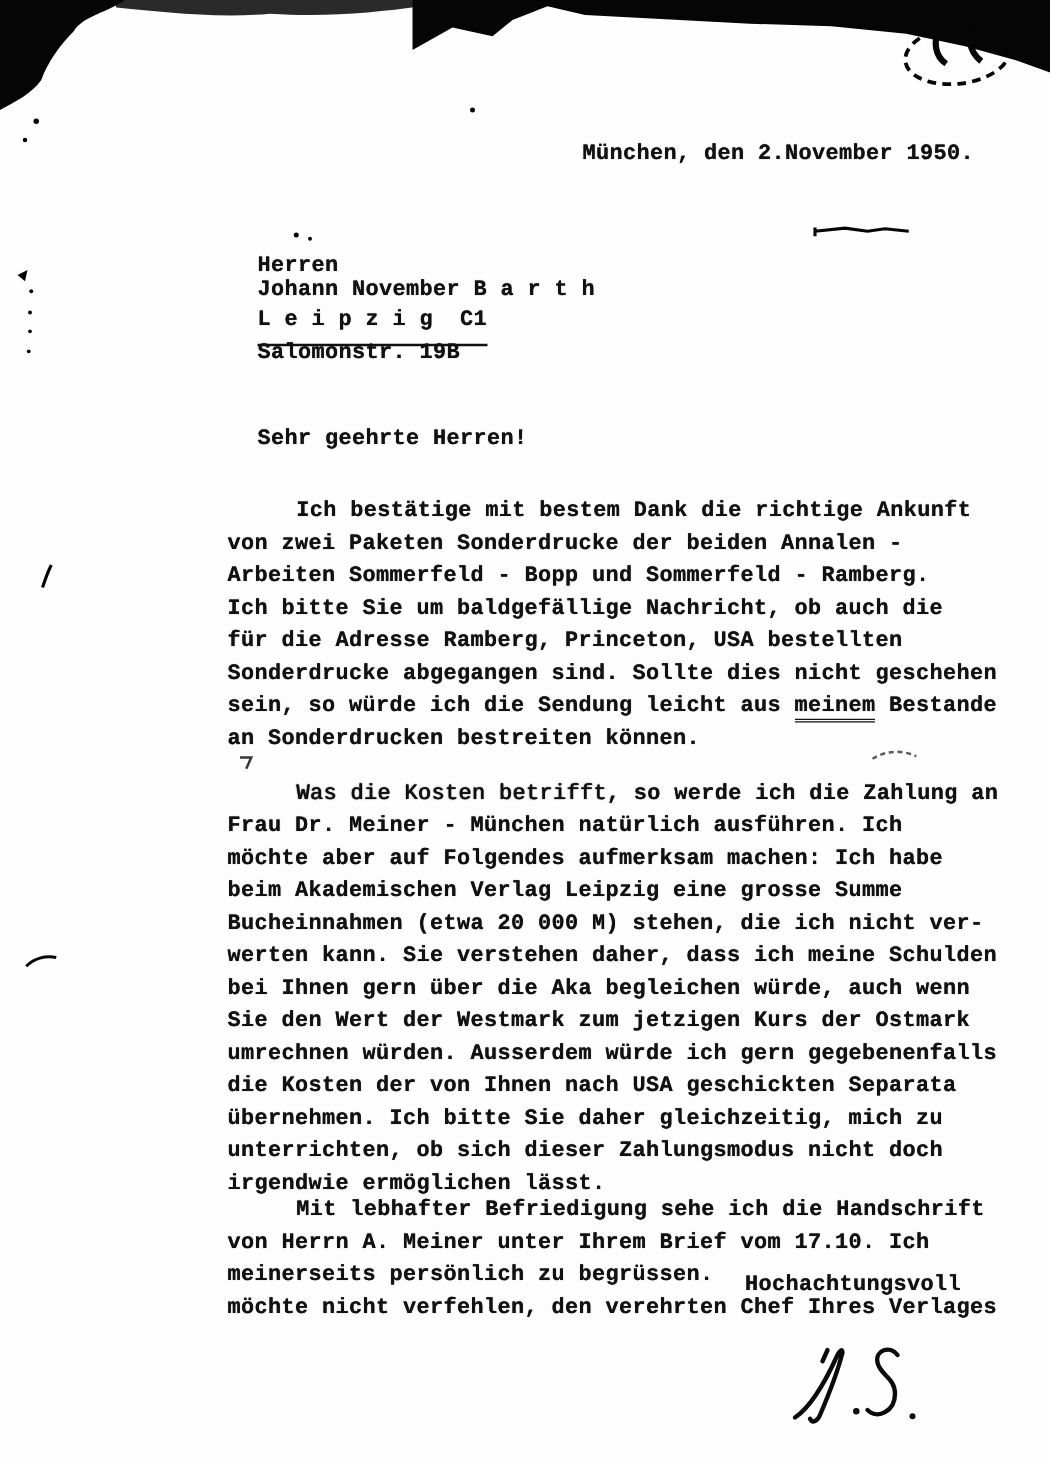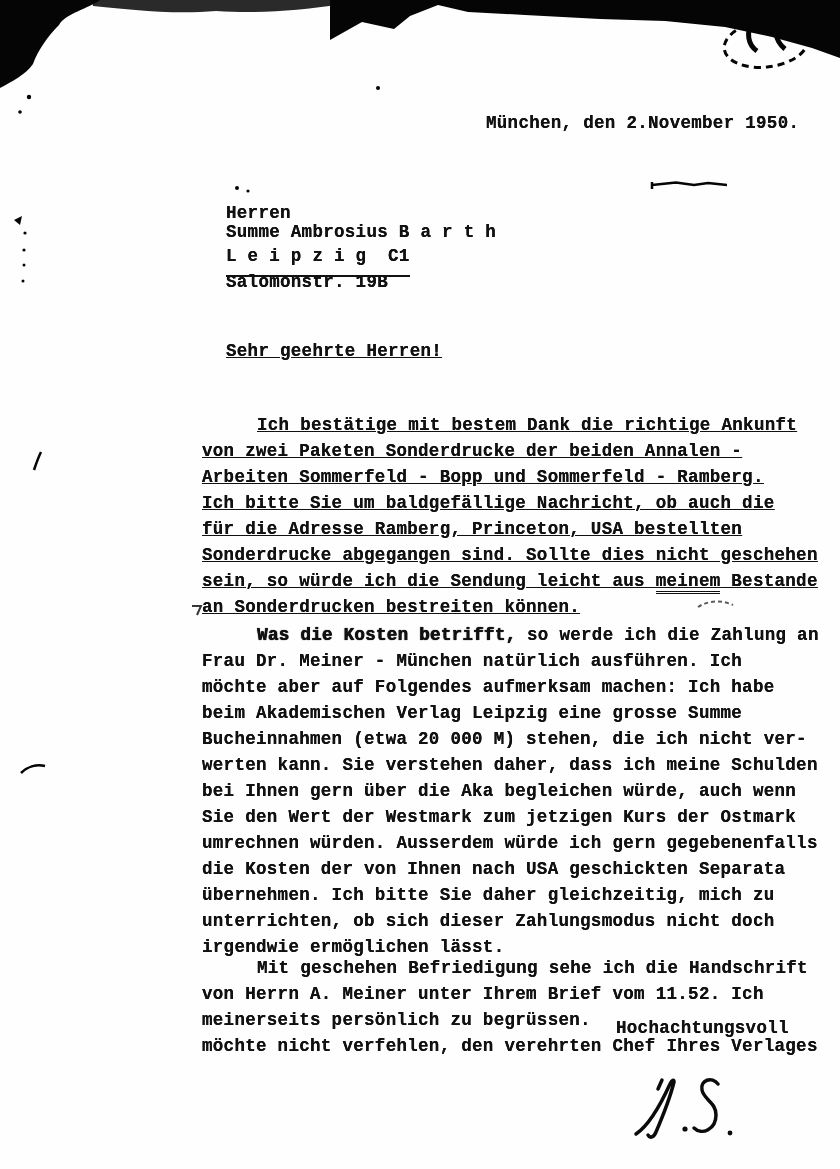--- a/index.html
+++ b/index.html
@@ -4,33 +4,33 @@
 <style>
   html,body{margin:0;padding:0;background:#6e6e6e;}
   .page{
     position:relative;width:840px;height:1169px;margin:0 auto;
     background:#fefefe;overflow:hidden;
     font-family:"Liberation Mono","DejaVu Sans Mono",monospace;
     font-weight:700;color:#111;
   }
   .typed{
     position:absolute;font-size:17.5px;letter-spacing:.3px;line-height:26px;
-    white-space:pre;text-shadow:0 0 .6px currentColor;margin-left:20px;
+    white-space:pre;text-shadow:0 0 .6px currentColor;
   }
   .line{white-space:pre;}
   .para .line:first-child{text-indent:55px;}
   u{text-decoration:none;border-bottom:3px double currentColor;text-align:right;}
-  b{font-weight:700;text-shadow:0 0 1.1px currentColor,.6px 0 0 currentColor;}
+  b{font-weight:400;text-shadow:0 0 1.1px currentColor,.6px 0 0 currentColor;}
   .date-line{left:466px;top:110px;}
   .r1{left:206px;top:200px;}
   .r2{left:206px;top:219px;}
   .r3{left:206px;top:243px;width:max-content;border-bottom:2.5px solid currentColor;padding-bottom:6px;}
   .r4{left:206px;top:269px;}
-  .salutation{left:206px;top:338px;text-decoration:underline;}
-  .para1{left:182px;top:412px;text-decoration:underline;}
+  .salutation{left:206px;top:338px;}
+  .para1{left:182px;top:396px;}
   .para2{left:182px;top:622px;}
   .para3{left:182px;top:955px;}
   .closing{left:596px;top:1015px;}
   .artifacts{position:absolute;left:0;top:0;pointer-events:none;}
   .signature{position:absolute;left:618px;top:1072px;}
 </style>
 </head>
 <body>
 
 <div class="page">
@@ -70,30 +70,30 @@
       <path d="M698,607 C709,600 722,600 733,605" stroke-width="2" stroke-dasharray="4 3" opacity="0.65"></path>
 
       <path d="M192,606 L201,606 L197,615" stroke-width="2" opacity="0.8"></path>
     </g>
   </svg>
 
   <div class="typed date-line">München, den 2.November 1950.</div>
 
   <div>
     <div class="typed r1">Herren</div>
-    <div class="typed r2">Summe Ambrosius B a r t h</div>
+    <div class="typed r2">Johann November B a r t h</div>
     <div class="typed r3">L e i p z i g  C1</div>
     <div class="typed r4">Salomonstr. 19B</div>
   </div>
 
   <div class="typed salutation">Sehr geehrte Herren!</div>
 
   <div class="typed para para1"><div class="line">Ich bestätige mit bestem Dank die richtige Ankunft</div><div class="line">von zwei Paketen Sonderdrucke der beiden Annalen -</div><div class="line">Arbeiten Sommerfeld - Bopp und Sommerfeld - Ramberg.</div><div class="line">Ich bitte Sie um baldgefällige Nachricht, ob auch die</div><div class="line">für die Adresse Ramberg, Princeton, USA bestellten</div><div class="line">Sonderdrucke abgegangen sind. Sollte dies nicht geschehen</div><div class="line">sein, so würde ich die Sendung leicht aus <u>meinem</u> Bestande</div><div class="line">an Sonderdrucken bestreiten können.</div></div>
   <div class="typed para para2"><div class="line"><b>Was die Kosten betrifft,</b> so werde ich die Zahlung an</div><div class="line">Frau Dr. Meiner - München natürlich ausführen. Ich</div><div class="line">möchte aber auf Folgendes aufmerksam machen: Ich habe</div><div class="line">beim Akademischen Verlag Leipzig eine grosse Summe</div><div class="line">Bucheinnahmen (etwa 20 000 M) stehen, die ich nicht ver-</div><div class="line">werten kann. Sie verstehen daher, dass ich meine Schulden</div><div class="line">bei Ihnen gern über die Aka begleichen würde, auch wenn</div><div class="line">Sie den Wert der Westmark zum jetzigen Kurs der Ostmark</div><div class="line">umrechnen würden. Ausserdem würde ich gern gegebenenfalls</div><div class="line">die Kosten der von Ihnen nach USA geschickten Separata</div><div class="line">übernehmen. Ich bitte Sie daher gleichzeitig, mich zu</div><div class="line">unterrichten, ob sich dieser Zahlungsmodus nicht doch</div><div class="line">irgendwie ermöglichen lässt.</div></div>
-  <div class="typed para para3"><div class="line">Mit geschehen Befriedigung sehe ich die Handschrift</div><div class="line">von Herrn A. Meiner unter Ihrem Brief vom 11.52. Ich</div><div class="line">meinerseits persönlich zu begrüssen.</div><div class="line">möchte nicht verfehlen, den verehrten Chef Ihres Verlages</div></div>
+  <div class="typed para para3"><div class="line">Mit lebhafter Befriedigung sehe ich die Handschrift</div><div class="line">von Herrn A. Meiner unter Ihrem Brief vom 17.10. Ich</div><div class="line">meinerseits persönlich zu begrüssen.</div><div class="line">möchte nicht verfehlen, den verehrten Chef Ihres Verlages</div></div>
 
   <div class="typed closing">Hochachtungsvoll</div>
 
   <svg class="signature" width="150" height="80" viewBox="0 0 150 80" aria-label="A. S.">
     <g fill="none" stroke="#0b0b0b" stroke-linecap="round">
       <path d="M44,8 L40,17" stroke-width="3.5"></path>
       <path d="M18,62 C30,54 42,34 52,12 C54,8 56,7 56,10 C52,26 44,46 38,60 C36,65 32,67 30,63" stroke-width="3.5"></path>
       <circle cx="67" cy="57" r="2.6" fill="#0b0b0b" stroke="none"></circle>
       <path d="M100,12 C94,4 82,8 84,18 C86,28 98,30 98,43 C98,57 84,64 76,56" stroke-width="3.5"></path>
       <circle cx="112" cy="61" r="2.4" fill="#0b0b0b" stroke="none"></circle>

